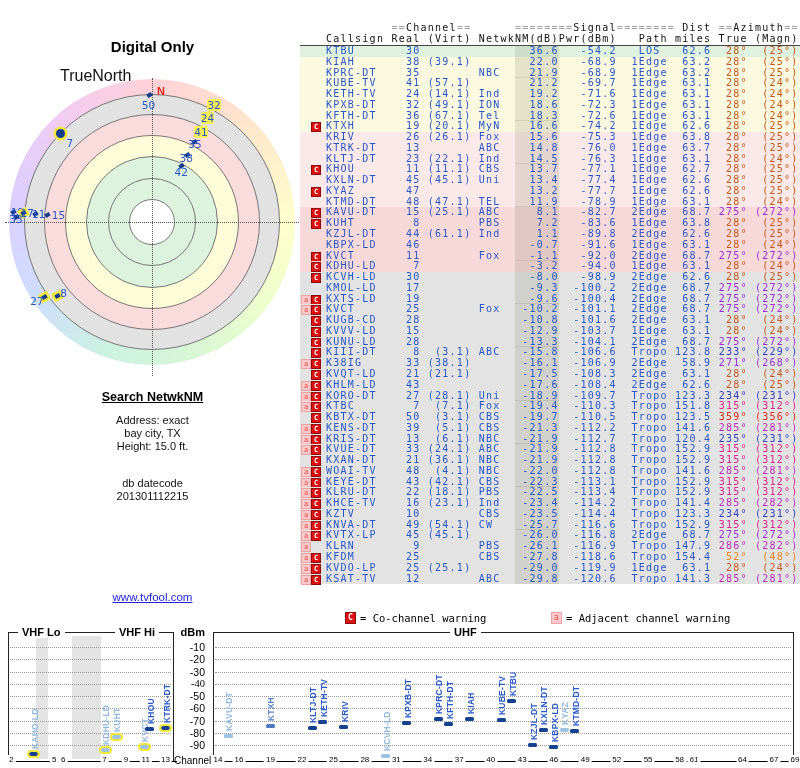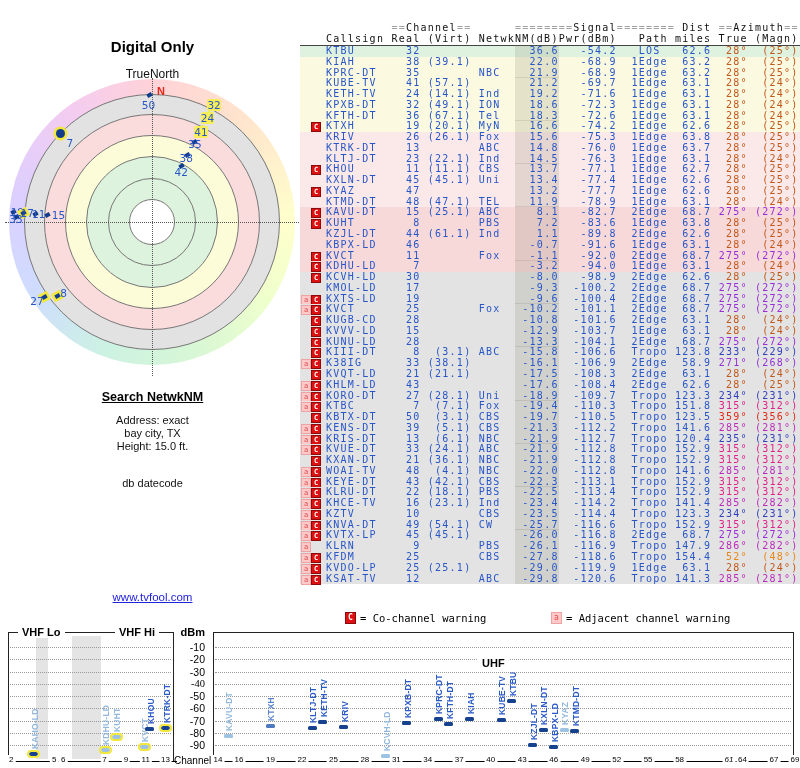--- a/index.html
+++ b/index.html
@@ -1,21 +1,21 @@
 <!DOCTYPE html>
 <html><head>
 <meta charset="utf-8">
 <style>
   html,body{margin:0;padding:0;background:#fff;}
   #app{position:relative;width:800px;height:768px;background:#fff;overflow:hidden;
        font-family:"Liberation Sans",sans-serif;}
   .abs{position:absolute;}
   
   #radar-title{left:60px;top:38px;width:185px;text-align:center;font-size:15px;font-weight:bold;color:#000;}
-  #radar-subtitle{left:60px;top:67px;width:185px;text-align:center;font-size:12px;color:#111;}
+  #radar-subtitle{left:60px;top:67px;width:185px;font-size:16px;color:#111;}
   #north-label{left:157px;top:85px;font-size:11px;font-weight:bold;color:#e02a1a;}
   .ring{position:absolute;border-radius:50%;border:1px solid #777;box-sizing:border-box;}
   #rainbow{left:9px;top:79px;width:286px;height:286px;border:none;
     background:conic-gradient(from 0deg,#ffd2d8 0deg,#ffe6cc 45deg,#ffffcc 90deg,#eeffcc 125deg,
       #d6f6d6 165deg,#ccf2e2 200deg,#cfdcff 240deg,#dccfff 280deg,#f4ccf0 325deg,#ffd2d8 360deg);}
   #ring-gray{left:24px;top:94px;width:256px;height:256px;background:#e2e2e2;}
   #ring-pink{left:44px;top:114px;width:216px;height:216px;background:#fbdcdc;}
   #ring-yellow{left:65px;top:135px;width:174px;height:174px;background:#fdfcd8;}
   #ring-green{left:86px;top:156px;width:132px;height:132px;background:#ddf3dd;}
   #ring-inner{left:108px;top:178px;width:88px;height:88px;background:transparent;}
@@ -125,27 +125,28 @@
         <div class="rmark hl" style="left: 54.8441px; top: 293.953px;"></div>
         <div class="rlabel" style="left: 60.3441px; top: 286.953px;">8</div>
       </div>
   </div>
 
   <div class="abs" id="criteria-title">Search NetwkNM</div>
   <div class="crit-line" style="top:427px">bay city, TX</div>
   <div class="crit-line" style="top:414px">Address: exact</div>
   <div class="crit-line" style="top:440px">Height: 15.0 ft.</div>
   <div class="crit-line" style="top:477px">db datecode</div>
+  <div class="crit-line" style="top:490px">201301112215</div>
   <div class="abs" id="tvfool-link">www.tvfool.com</div>
 
   <div class="abs" id="sig-table">
     <div class="hline" id="hline1"><span>         </span><span class="eq">==</span><span>Channel</span><span class="eq">==</span><span>      </span><span class="eq">========</span><span>Signal</span><span class="eq">========</span><span> </span><span>Dist</span><span> </span><span class="eq">==</span><span>Azimuth</span><span class="eq">==</span></div>
     <div class="hline" id="hline2"><span>Callsign Real (Virt) NetwkNM(dB)Pwr(dBm)   Path miles True (Magn)</span></div>
     <div id="table-rows">
-        <div class="trow band-g"><span class="rowtext"><span class="c-blue">KTBU       32             </span><span class="c-blue nmcell">  36.6</span><span class="c-blue">   -54.2   LOS   62.6 </span><span style="color: rgb(194, 87, 26);"> 28°  (25°)</span></span></div>
+        <div class="trow band-g"><span class="rowtext"><span class="c-blue">KTBU       30             </span><span class="c-blue nmcell">  36.6</span><span class="c-blue">   -54.2   LOS   62.6 </span><span style="color: rgb(194, 87, 26);"> 28°  (25°)</span></span></div>
         <div class="trow band-y"><span class="rowtext"><span class="c-blue">KIAH       38 (39.1)      </span><span class="c-blue nmcell">  22.0</span><span class="c-blue">   -68.9  1Edge  63.2 </span><span style="color: rgb(194, 87, 26);"> 28°  (25°)</span></span></div>
         <div class="trow band-y"><span class="rowtext"><span class="c-blue">KPRC-DT    35        NBC  </span><span class="c-blue nmcell">  21.9</span><span class="c-blue">   -68.9  1Edge  63.2 </span><span style="color: rgb(194, 87, 26);"> 28°  (25°)</span></span></div>
         <div class="trow band-y"><span class="rowtext"><span class="c-blue">KUBE-TV    41 (57.1)      </span><span class="c-blue nmcell">  21.2</span><span class="c-blue">   -69.7  1Edge  63.1 </span><span style="color: rgb(194, 87, 26);"> 28°  (24°)</span></span></div>
         <div class="trow band-y"><span class="rowtext"><span class="c-blue">KETH-TV    24 (14.1) Ind  </span><span class="c-blue nmcell">  19.2</span><span class="c-blue">   -71.6  1Edge  63.1 </span><span style="color: rgb(194, 87, 26);"> 28°  (24°)</span></span></div>
         <div class="trow band-y"><span class="rowtext"><span class="c-blue">KPXB-DT    32 (49.1) ION  </span><span class="c-blue nmcell">  18.6</span><span class="c-blue">   -72.3  1Edge  63.1 </span><span style="color: rgb(194, 87, 26);"> 28°  (24°)</span></span></div>
         <div class="trow band-y"><span class="rowtext"><span class="c-blue">KFTH-DT    36 (67.1) Tel  </span><span class="c-blue nmcell">  18.3</span><span class="c-blue">   -72.6  1Edge  63.1 </span><span style="color: rgb(194, 87, 26);"> 28°  (24°)</span></span></div>
         <div class="trow band-y"><div class="flag flag-c">C</div><span class="rowtext"><span class="c-blue">KTXH       19 (20.1) MyN  </span><span class="c-blue nmcell">  16.6</span><span class="c-blue">   -74.2  1Edge  62.6 </span><span style="color: rgb(194, 87, 26);"> 28°  (25°)</span></span></div>
         <div class="trow band-p1"><span class="rowtext"><span class="c-blue">KRIV       26 (26.1) Fox  </span><span class="c-blue nmcell">  15.6</span><span class="c-blue">   -75.3  1Edge  63.8 </span><span style="color: rgb(194, 87, 26);"> 28°  (25°)</span></span></div>
         <div class="trow band-p1"><span class="rowtext"><span class="c-blue">KTRK-DT    13        ABC  </span><span class="c-blue nmcell">  14.8</span><span class="c-blue">   -76.0  1Edge  63.7 </span><span style="color: rgb(194, 87, 26);"> 28°  (25°)</span></span></div>
         <div class="trow band-p1"><span class="rowtext"><span class="c-blue">KLTJ-DT    23 (22.1) Ind  </span><span class="c-blue nmcell">  14.5</span><span class="c-blue">   -76.3  1Edge  63.1 </span><span style="color: rgb(194, 87, 26);"> 28°  (24°)</span></span></div>
@@ -231,21 +232,21 @@
       <div class="gridline" style="left: 215px; top: 720.5px; width: 576px;"></div>
       <div class="dbm-tick" style="top: 714.5px;">-70</div>
       <div class="gridline" style="left: 10px; top: 732.75px; width: 161px;"></div>
       <div class="gridline" style="left: 215px; top: 732.75px; width: 576px;"></div>
       <div class="dbm-tick" style="top: 726.75px;">-80</div>
       <div class="gridline" style="left: 10px; top: 745px; width: 161px;"></div>
       <div class="gridline" style="left: 215px; top: 745px; width: 576px;"></div>
       <div class="dbm-tick" style="top: 739px;">-90</div>
       <div class="panel-title" style="left: 18px;">VHF Lo</div>
       <div class="panel-title" style="left: 115px;">VHF Hi</div>
-      <div class="panel-title" style="left: 478px; margin-top: 31px;">UHF</div>
+      <div class="panel-title" style="left: 450px;">UHF</div>
       <div class="ch-tick" style="left: 11.3px;">2</div>
       <div class="ch-tick" style="left: 54.2px;">5</div>
       <div class="ch-tick" style="left: 63.275px;">6</div>
       <div class="ch-tick" style="left: 104.525px;">7</div>
       <div class="ch-tick" style="left: 125.975px;">9</div>
       <div class="ch-tick" style="left: 145.775px;">11</div>
       <div class="ch-tick" style="left: 165.575px;">13</div>
       <div class="ch-tick" style="left: 218px;">14</div>
       <div class="ch-tick" style="left: 238.982px;">16</div>
       <div class="ch-tick" style="left: 270.455px;">19</div>
@@ -255,21 +256,21 @@
       <div class="ch-tick" style="left: 396.345px;">31</div>
       <div class="ch-tick" style="left: 427.818px;">34</div>
       <div class="ch-tick" style="left: 459.291px;">37</div>
       <div class="ch-tick" style="left: 490.764px;">40</div>
       <div class="ch-tick" style="left: 522.236px;">43</div>
       <div class="ch-tick" style="left: 553.709px;">46</div>
       <div class="ch-tick" style="left: 585.182px;">49</div>
       <div class="ch-tick" style="left: 616.655px;">52</div>
       <div class="ch-tick" style="left: 648.127px;">55</div>
       <div class="ch-tick" style="left: 679.6px;">58</div>
-      <div class="ch-tick" style="left: 729px; font-style: italic;">61</div>
+      <div class="ch-tick" style="left: 694px; font-style: italic;">61</div>
       <div class="ch-tick" style="left: 742.545px;">64</div>
       <div class="ch-tick" style="left: 774.018px;">67</div>
       <div class="ch-tick" style="left: 795px;">69</div>
       <div class="bar dark hl" style="left: 29.075px; top: 752.433px;"></div>
       <div class="blabel light" style="left: 29.575px; top: 749.433px;">KAHO-LD</div>
       <div class="bar light hl" style="left: 100.85px; top: 747.9px;"></div>
       <div class="blabel light" style="left: 101.35px; top: 744.9px;">KDHU-LD</div>
       <div class="bar light hl" style="left: 111.575px; top: 735.16px;"></div>
       <div class="blabel light" style="left: 112.075px; top: 732.16px;">KUHT</div>
       <div class="bar light hl" style="left: 139.625px; top: 745.45px;"></div>

